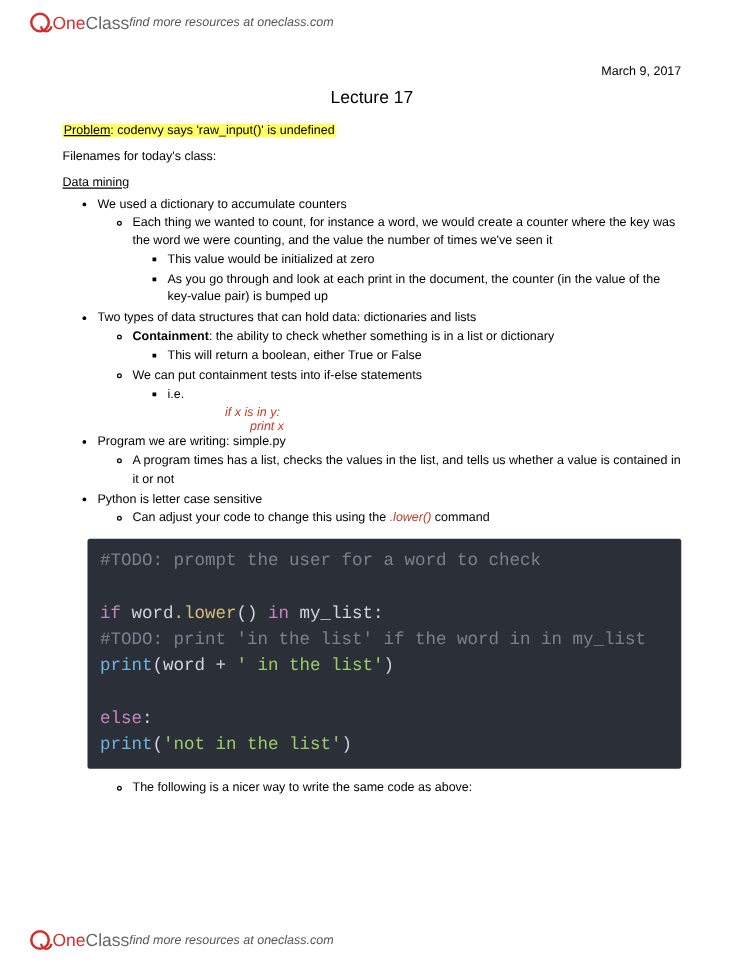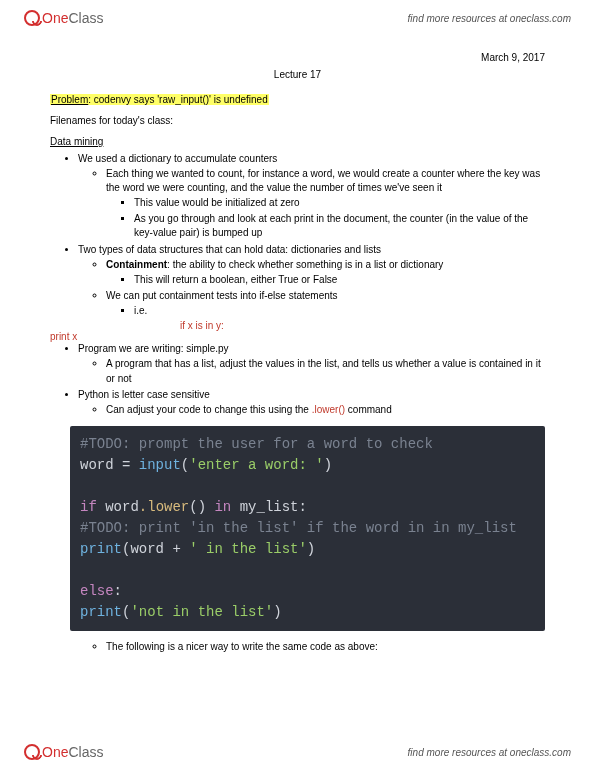--- a/index.html
+++ b/index.html
@@ -1,42 +1,42 @@
 <!DOCTYPE html>
 <html><head>
   <meta charset="utf-8">
   <style>
     * { box-sizing: border-box; margin: 0; padding: 0; }
     body { width: 595px; height: 770px; background: #fff; font-family: Arial, sans-serif; font-size: 10px; color: #000; position: relative; }
-    .header, .footer { display: flex; align-items: center; justify-content: space-between; padding: 8px 24px; height: 36px; }
+    .header, .footer { display: flex; align-items: center; justify-content: flex-start; padding: 8px 24px; height: 36px; }
     .footer { position: absolute; bottom: 0; width: 100%; border-top: none; }
     .logo { display: flex; align-items: center; gap: 2px; }
     .logo-icon { width: 16px; height: 16px; border-radius: 50%; border: 2px solid #d32f2f; position: relative; }
     .logo-icon::after { content: ''; position: absolute; width: 6px; height: 6px; border: 2px solid #d32f2f; border-radius: 50%; border-top-color: transparent; border-left-color: transparent; transform: rotate(45deg); right: -4px; bottom: -2px; }
     .logo-text { font-size: 14px; color: #555; }
     .logo-text .one { color: #d32f2f; font-weight: 400; }
     .logo-text .class { color: #666; font-weight: 300; }
     .header-link { font-size: 10px; color: #555; text-decoration: none; font-style: italic; }
     .content { padding: 16px 50px 40px 50px; }
     .date { text-align: right; font-size: 10px; margin-bottom: 6px; }
-    .lecture-title { text-align: center; font-size: 10px; margin-bottom: 14px; }
+    .lecture-title { text-align: center; font-size: 14px; margin-bottom: 14px; }
     .problem-line { }
     .highlight { background: #ffff66; padding: 0 1px; }
     .section { margin: 10px 0 4px 0; }
     ol.files { margin: 2px 0 12px 28px; }
     ol.files li { font-size: 10px; line-height: 1.5; }
     .underline { text-decoration: underline; }
     ul.b1 { list-style: disc; margin-left: 28px; }
     ul.b2 { list-style: circle; margin-left: 28px; }
     ul.b3 { list-style: square; margin-left: 28px; }
     ul li { font-size: 10px; line-height: 1.45; padding: 0.5px 0; }
     .bold { font-weight: bold; }
-    .code-red { color: #c0392b; font-family: inherit; }
+    .code-red { color: #c0392b; font-family: inherit; font-style: italic; }
     .code-indent-1 { margin-left: 130px; }
-    .code-indent-2 { }
+    .code-indent-2 { margin-left: 150px; }
     .code-block { background: #2b2f38; border-radius: 2px; margin: 8px 0 8px 20px; padding: 8px 10px; font-family: 'Courier New', monospace; font-size: 14px; line-height: 1.5; }
     .c-comment { color: #7a8290; }
     .c-default { color: #d0d4db; }
     .c-func { color: #6fb3e0; }
     .c-str { color: #9acd68; }
     .c-kw { color: #c586c0; }
     .c-attr { color: #d7ba7d; }
   </style>
 </head>
 <body>
@@ -86,33 +86,32 @@
         </li>
       </ul>
     </li>
   </ul>
   <div class="code-red code-indent-1">if x is in y:</div>
   <div class="code-red code-indent-2">print x</div>
 
   <ul class="b1">
     <li><span>Program we are writing: simple.py</span>
       <ul class="b2">
-        <li>A program that has a list, adjust the values in the list, and tells us whether a value is contained in it or not</li>
+        <li>A program times has a list, checks the values in the list, and tells us whether a value is contained in it or not</li>
       </ul>
     </li>
     <li><span>Python is letter case sensitive</span>
       <ul class="b2">
         <li><span>Can adjust your code to change this using the </span><span class="code-red">.lower()</span><span> command</span></li>
       </ul>
     </li>
   </ul>
 
   <div class="code-block">
     <div><span class="c-comment">#TODO: prompt the user for a word to check</span></div>
-    <div><span class="c-default">word = </span><span class="c-func">input</span><span class="c-default">(</span><span class="c-str">'enter a word: '</span><span class="c-default">)</span></div>
     <div>&nbsp;</div>
     <div><span class="c-kw">if</span><span class="c-default"> word</span><span class="c-attr">.lower</span><span class="c-default">() </span><span class="c-kw">in</span><span class="c-default"> my_list:</span></div>
     <div><span class="c-comment">#TODO: print 'in the list' if the word in in my_list</span></div>
     <div><span class="c-func">    print</span><span class="c-default">(word + </span><span class="c-str">' in the list'</span><span class="c-default">)</span></div>
     <div>&nbsp;</div>
     <div><span class="c-kw">else</span><span class="c-default">:</span></div>
     <div><span class="c-func">    print</span><span class="c-default">(</span><span class="c-str">'not in the list'</span><span class="c-default">)</span></div>
   </div>
 
   <ul class="b1" style="list-style:none;">

